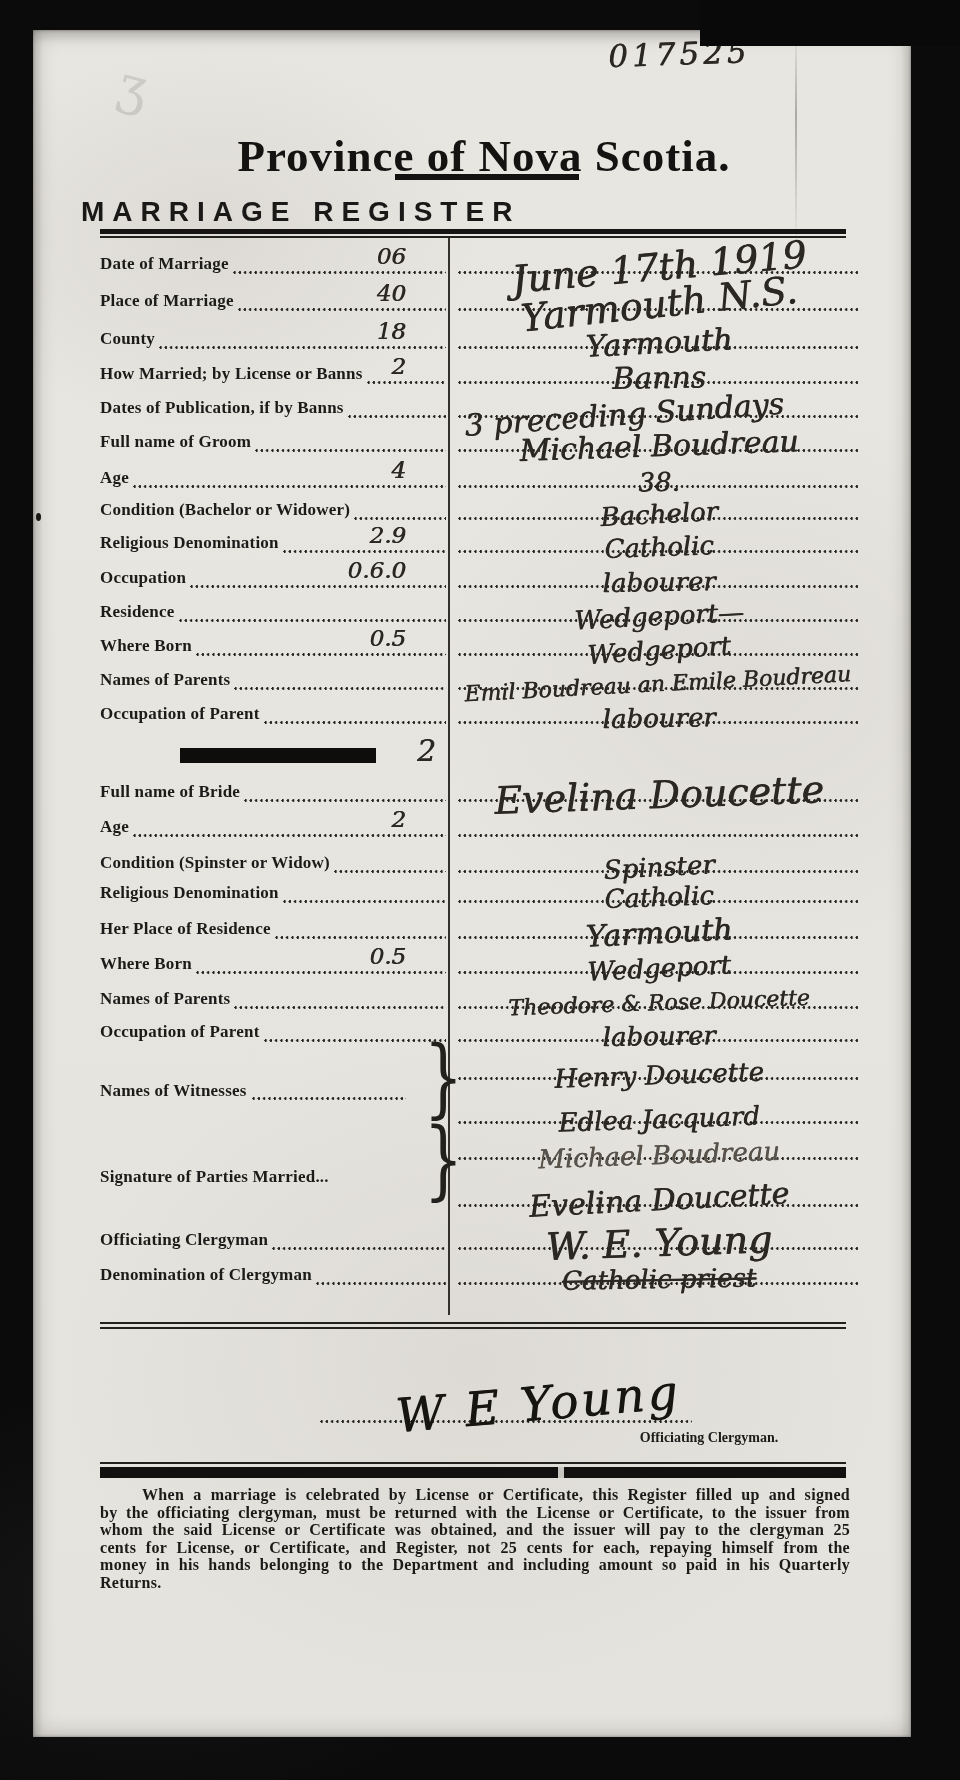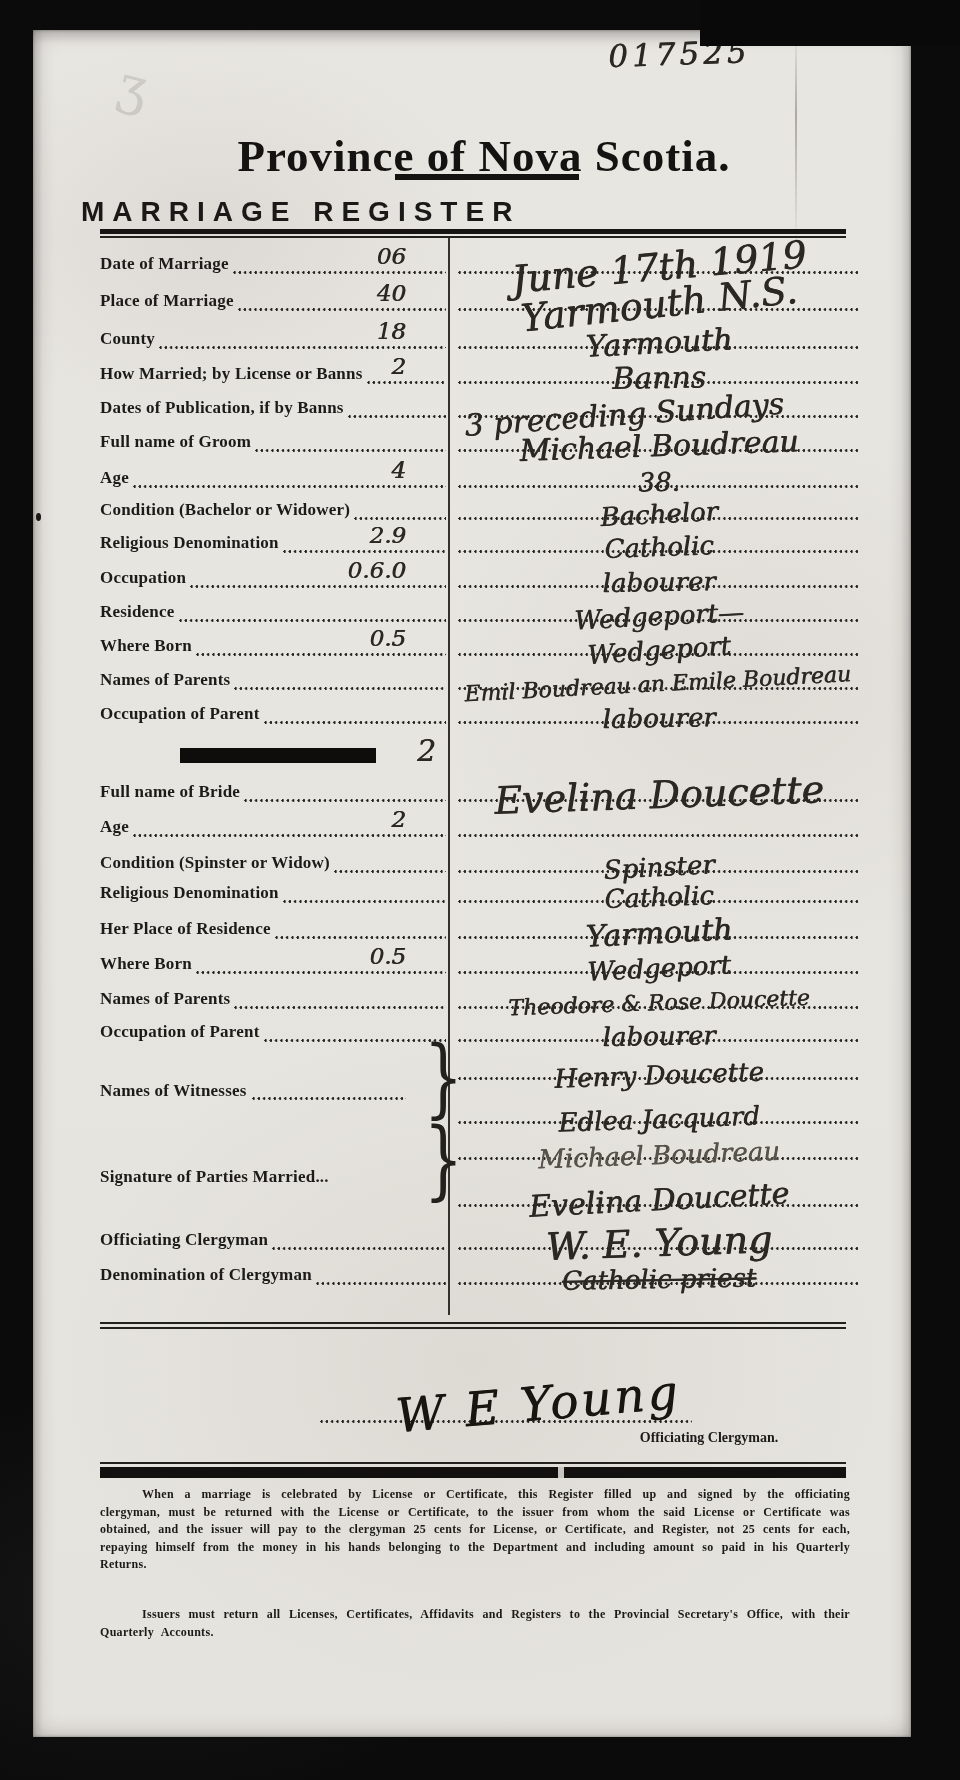--- a/index.html
+++ b/index.html
@@ -96,21 +96,21 @@
     transform:rotate(-5deg);color:#17150f;text-align:center;}
   .sig-caption{position:absolute;left:556px;top:1400px;width:240px;text-align:center;
     font-family:"Liberation Serif",serif;font-weight:bold;font-size:14px;color:var(--ink);}
 
   
   .rule-bot{position:absolute;left:67px;top:1432px;width:746px;}
   .rule-bot .thin{height:2px;background:#23211e;}
   .rule-bot .thick{height:11px;background:#12110f;margin-top:3px;position:relative;}
   .rule-bot .nick{position:absolute;left:458px;top:0;width:6px;height:11px;background:var(--paper);opacity:.85;}
   .note{position:absolute;left:67px;width:750px;font-family:"Liberation Serif",serif;font-weight:bold;
-    font-size:12px;line-height:17.6px;color:#1b1a18;text-align:justify;text-indent:42px;
+    font-size:16px;line-height:17.6px;color:#1b1a18;text-align:justify;text-indent:42px;
     word-spacing:4px;letter-spacing:.3px;}
   .n1{top:1456px;}
   .n2{top:1576px;}
 </style>
 </head>
 <body>
 
 <div class="stage">
   <div class="paper">
 
@@ -436,17 +436,16 @@
     <div class="sig-caption">Officiating Clergyman.</div>
 
     <div class="rule-bot">
       <div class="thin"></div>
       <div class="thick">
           <i class="nick"></i>
         </div>
     </div>
 
     <p class="note n1">When a marriage is celebrated by License or Certificate, this Register filled up and signed by the officiating clergyman, must be returned with the License or Certificate, to the issuer from whom the said License or Certificate was obtained, and the issuer will pay to the clergyman 25 cents for License, or Certificate, and Register, not 25 cents for each, repaying himself from the money in his hands belonging to the Department and including amount so paid in his Quarterly Returns.</p>
-    <p class="note n2">Issuers must return all Licenses, Certificates, Affidavits and Registers to the Provincial Secretary's Office, with their Quarterly Accounts.</p>
   </div>
 
   <div class="notch"></div>
 </div>
 
 </body></html>

